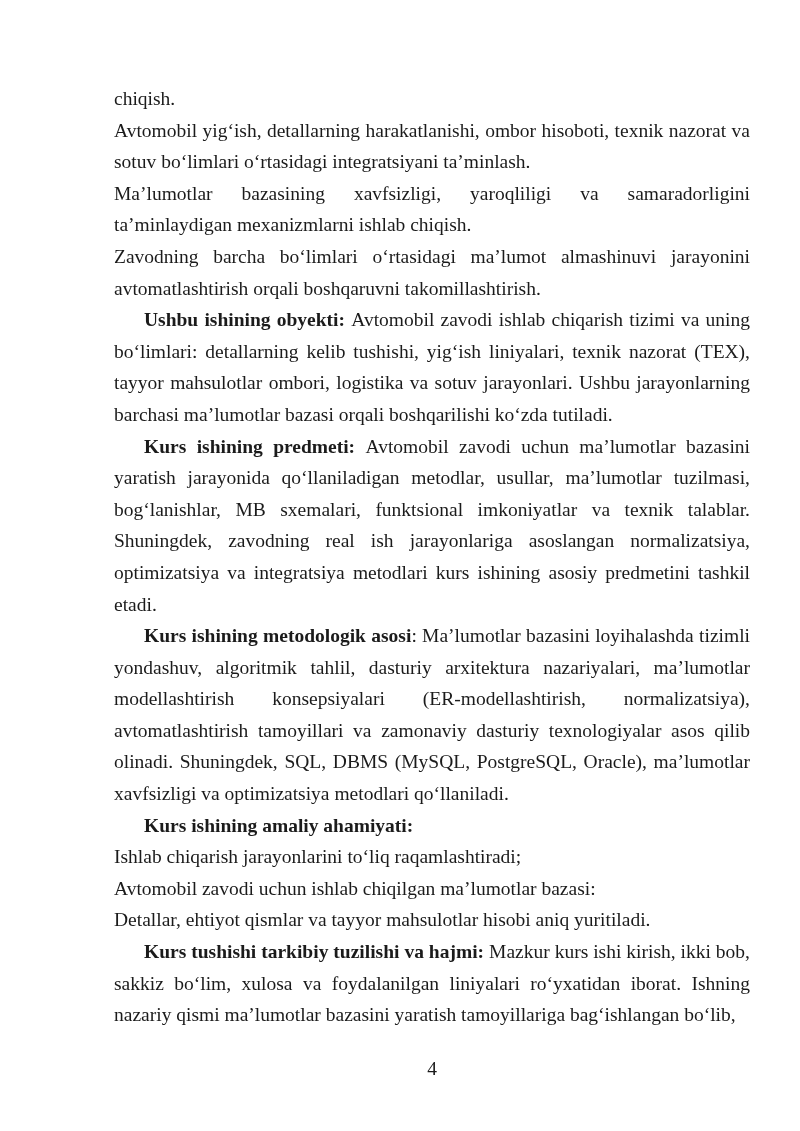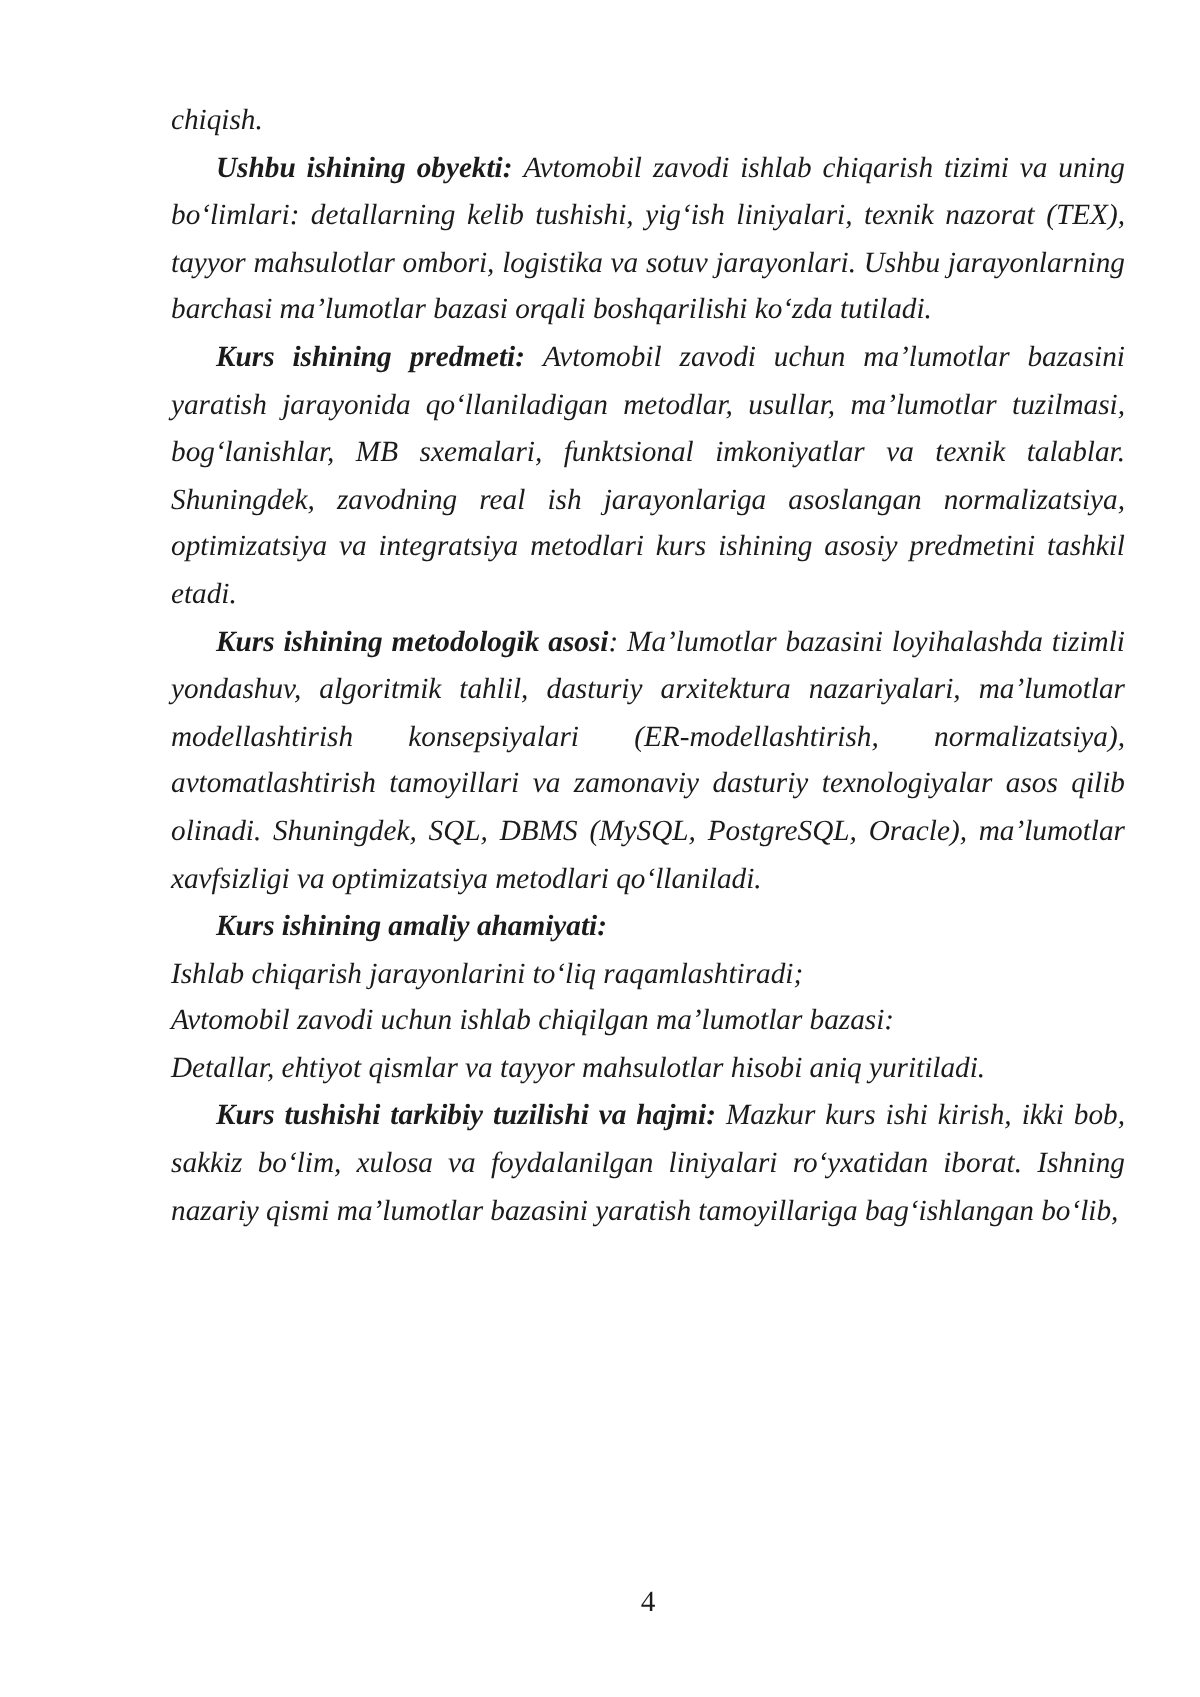--- a/index.html
+++ b/index.html
@@ -15,28 +15,27 @@
   .page {
     position: relative;
     width: 800px;
     height: 1131px;
     background: #ffffff;
     box-sizing: border-box;
   }
   .doc-body {
     position: absolute;
     left: 114px;
-    top: 65px;
+    top: 83px;
     width: 636px;
     font-family: "Liberation Serif", "DejaVu Serif", serif;
     font-size: 19.5px;
     line-height: 31.6px;
     color: #1b1b1b;
     text-align: justify;
-    font-style: italic;
   }
   .doc-body p {
     margin: 0;
     padding: 0;
   }
   .doc-body p.indent {
     text-indent: 30px;
   }
   .doc-body .bold {
     font-weight: 700;
@@ -52,20 +51,23 @@
     line-height: 31.6px;
     color: #1b1b1b;
   }
 </style>
 </head>
 <body>
 
 <div class="page">
   <div class="doc-body">
       <p><span>chiqish.</span></p>
+      <p><span>Avtomobil yig‘ish, detallarning harakatlanishi, ombor hisoboti, texnik nazorat va sotuv bo‘limlari o‘rtasidagi integratsiyani ta’minlash.</span></p>
+      <p><span>Ma’lumotlar bazasining xavfsizligi, yaroqliligi va samaradorligini ta’minlaydigan mexanizmlarni ishlab chiqish.</span></p>
+      <p><span>Zavodning barcha bo‘limlari o‘rtasidagi ma’lumot almashinuvi jarayonini avtomatlashtirish orqali boshqaruvni takomillashtirish.</span></p>
       <p class="indent"><span class="bold">Ushbu ishining obyekti: </span><span>Avtomobil zavodi ishlab chiqarish tizimi va uning bo‘limlari: detallarning kelib tushishi, yig‘ish liniyalari, texnik nazorat (TEX), tayyor mahsulotlar ombori, logistika va sotuv jarayonlari. Ushbu jarayonlarning barchasi ma’lumotlar bazasi orqali boshqarilishi ko‘zda tutiladi.</span></p>
       <p class="indent"><span class="bold">Kurs ishining predmeti: </span><span>Avtomobil zavodi uchun ma’lumotlar bazasini yaratish jarayonida qo‘llaniladigan metodlar, usullar, ma’lumotlar tuzilmasi, bog‘lanishlar, MB sxemalari, funktsional imkoniyatlar va texnik talablar. Shuningdek, zavodning real ish jarayonlariga asoslangan normalizatsiya, optimizatsiya va integratsiya metodlari kurs ishining asosiy predmetini tashkil etadi.</span></p>
       <p class="indent"><span class="bold">Kurs ishining metodologik asosi</span><span>: Ma’lumotlar bazasini loyihalashda tizimli yondashuv, algoritmik tahlil, dasturiy arxitektura nazariyalari, ma’lumotlar modellashtirish konsepsiyalari (ER-modellashtirish, normalizatsiya), avtomatlashtirish tamoyillari va zamonaviy dasturiy texnologiyalar asos qilib olinadi. Shuningdek, SQL, DBMS (MySQL, PostgreSQL, Oracle), ma’lumotlar xavfsizligi va optimizatsiya metodlari qo‘llaniladi.</span></p>
       <p class="indent"><span class="bold">Kurs ishining amaliy ahamiyati:</span></p>
       <p><span>Ishlab chiqarish jarayonlarini to‘liq raqamlashtiradi;</span></p>
       <p><span>Avtomobil zavodi uchun ishlab chiqilgan ma’lumotlar bazasi:</span></p>
       <p><span>Detallar, ehtiyot qismlar va tayyor mahsulotlar hisobi aniq yuritiladi.</span></p>
       <p class="indent"><span class="bold">Kurs tushishi tarkibiy tuzilishi va hajmi: </span><span>Mazkur kurs ishi kirish, ikki bob, sakkiz bo‘lim, xulosa va foydalanilgan liniyalari ro‘yxatidan iborat. Ishning nazariy qismi ma’lumotlar bazasini yaratish tamoyillariga bag‘ishlangan bo‘lib,</span></p>
     </div>
   <div class="page-footer">

